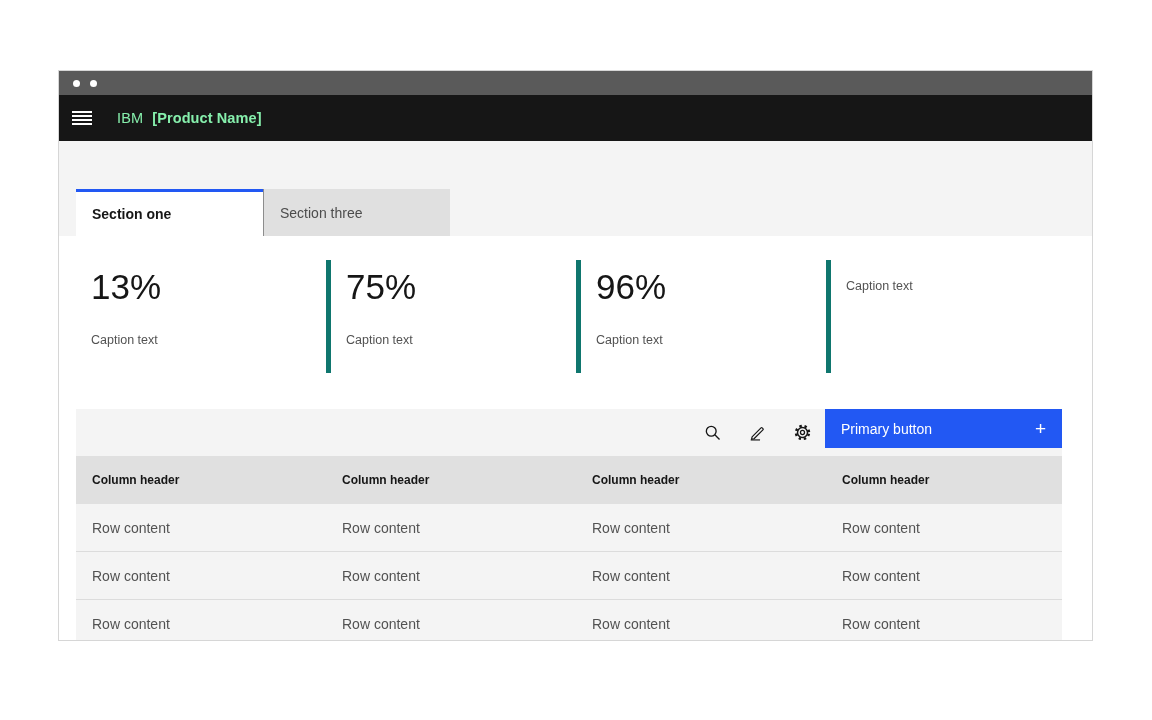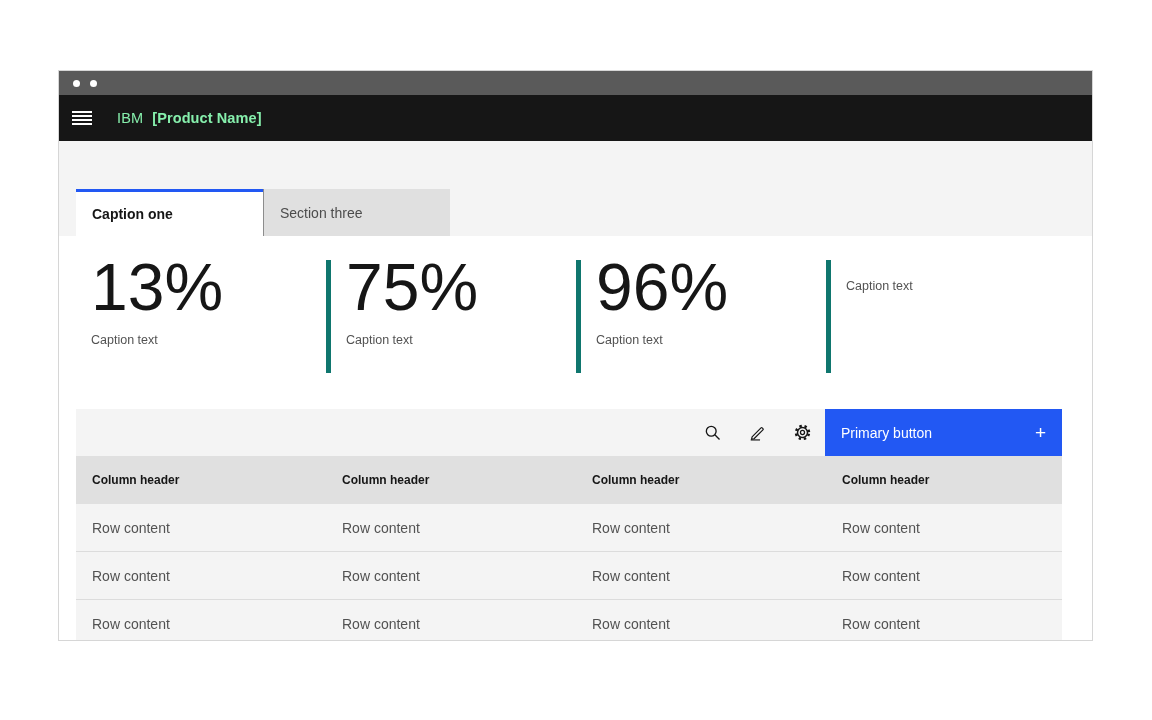--- a/index.html
+++ b/index.html
@@ -45,35 +45,35 @@
     font-weight:700;color:var(--text-primary,#161616);
   }
   .tab.inactive{background:var(--tab-inactive-bg,#e0e0e0);color:#4c4c4c;}
   .tab.divided{border-left:1px solid #8d8d8d;}
   
   .panel{background:#ffffff;height:406px;position:relative;}
   
   .stats{display:flex;padding-top:24px;margin-left:17px;}
   .stat{width:250px;height:113px;box-sizing:border-box;padding-left:15px;}
   .stat + .stat{border-left:5px solid #0f766e;}
-  .stat-value{font-size:66px;line-height:54px;font-weight:300;color:var(--text-primary,#161616);}
+  .stat-value{font-size:35px;line-height:54px;font-weight:300;color:var(--text-primary,#161616);}
   .stat-caption{margin-top:19px;font-size:12.5px;color:var(--text-secondary,#525252);}
   
   .table-area{position:absolute;left:17px;top:173px;width:986px;}
   .toolbar{
     height:47px;background:var(--surface,#f4f4f4);
     display:flex;justify-content:flex-end;align-items:stretch;
   }
   .icon-btn{
     width:45px;border:none;background:none;display:flex;align-items:center;
     justify-content:center;cursor:pointer;color:#161616;padding:0;
   }
   .icon-btn svg{width:17px;height:17px;}
   .primary-btn{
-    width:237px;height:47px;background:var(--accent,#2258f3);color:#ffffff;
+    width:237px;height:39px;background:var(--accent,#2258f3);color:#ffffff;
     border:none;cursor:pointer;font-size:14px;font-family:inherit;
     display:flex;align-items:center;justify-content:space-between;
     padding:0 16px;box-sizing:border-box;
   }
   .primary-btn .plus{font-size:19px;font-weight:400;line-height:1;}
   .thead,.tr{display:grid;grid-template-columns:250px 250px 250px 1fr;}
   .thead{background:var(--table-header-bg,#e0e0e0);height:48px;}
   .th{
     display:flex;align-items:center;padding-left:16px;font-size:12px;
     font-weight:700;color:var(--text-primary,#161616);
@@ -105,21 +105,21 @@
     <div class="app-title">
       <span class="brand">IBM</span>
       <span class="product">[Product Name]</span>
     </div>
   </div>
 
   <div class="content">
 
     <div class="tabzone">
       <div class="tabs">
-        <button class="tab active">Caption one</button>
+        <button class="tab active">Section one</button>
         <button class="tab inactive divided">Section three</button>
       </div>
     </div>
 
     <div class="panel">
 
       <div class="stats">
         <div class="stat">
           <div class="stat-value">13%</div>
           <div class="stat-caption">Caption text</div>

